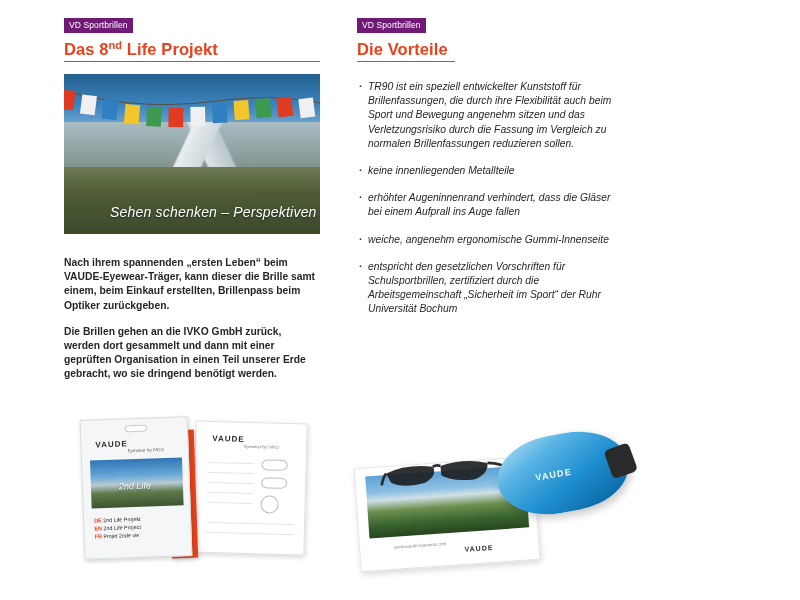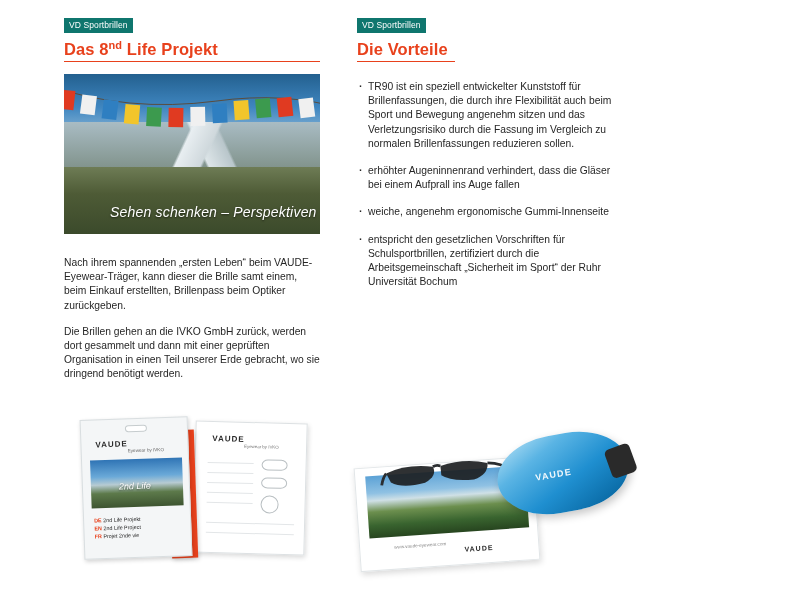--- a/index.html
+++ b/index.html
@@ -29,21 +29,21 @@
   .col-right {
     position: absolute;
     left: 357px;
     top: 14px;
     width: 268px;
   }
 
   
   .brandtag {
     display: inline-block;
-    background: #0f766e;
+    background: #701a75;
     color: #ffffff;
     font-size: 8.5px;
     line-height: 11px;
     padding: 2px 5px 2px 5px;
     letter-spacing: 0.1px;
     white-space: nowrap;
   }
 
   
   .headline-wrap {
@@ -108,35 +108,36 @@
   }
 
   
   .body-text {
     color: #262626;
     font-size: 10.3px;
     line-height: 14.2px;
     margin-top: 22px;
     text-align: left;
   }
-  .body-text p { margin: 8px 0 12px 0; }
+  .body-text p { margin: 8px 0 12px 0; font-weight: bold; }
 
   
   .bullets {
     margin-top: 18px;
     list-style: none;
     padding: 0;
   }
   .bullets li {
     position: relative;
     padding-left: 11px;
     color: #262626;
     font-size: 10.3px;
     line-height: 14.2px;
     margin-bottom: 13px;
+    font-style: italic;
   }
   .bullets li::before {
     content: "\00B7";
     position: absolute;
     left: 1px;
     top: -2px;
     font-size: 15px;
     color: #262626;
   }
 
@@ -317,20 +318,21 @@
   <div class="col-right">
 
     <div class="brandtag">VD Sportbrillen</div>
 
     <div class="headline-wrap right">
       <div class="headline">Die Vorteile</div>
     </div>
 
     <ul class="bullets">
       <li>TR90 ist ein speziell entwickelter Kunststoff für Brillenfassungen, die durch ihre Flexibilität auch beim Sport und Bewegung angenehm sitzen und das Verletzungsrisiko durch die Fassung im Vergleich zu normalen Brillenfassungen reduzieren sollen.</li>
+      <li>keine innenliegenden Metallteile</li>
       <li>erhöhter Augeninnenrand verhindert, dass die Gläser bei einem Aufprall ins Auge fallen</li>
       <li>weiche, angenehm ergonomische Gummi-Innenseite</li>
       <li>entspricht den gesetzlichen Vorschriften für Schulsportbrillen, zertifiziert durch die Arbeitsgemeinschaft „Sicherheit im Sport“ der Ruhr Universität Bochum</li>
     </ul>
   </div>
 
   <div class="prod-left">
 
     <div class="pl-sheet">
       <div class="pl-sheet-logo">VAUDE</div>

